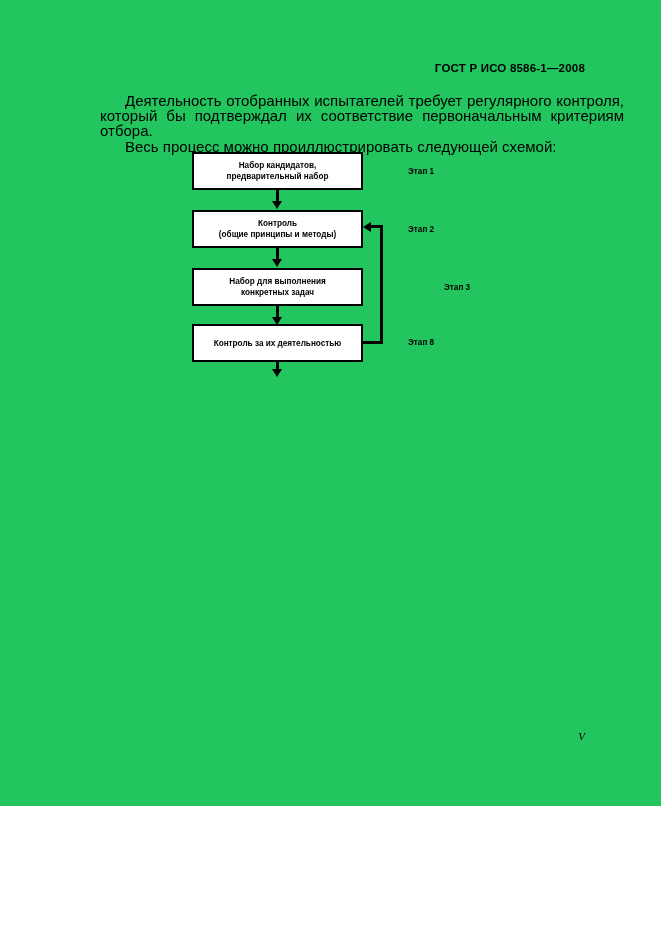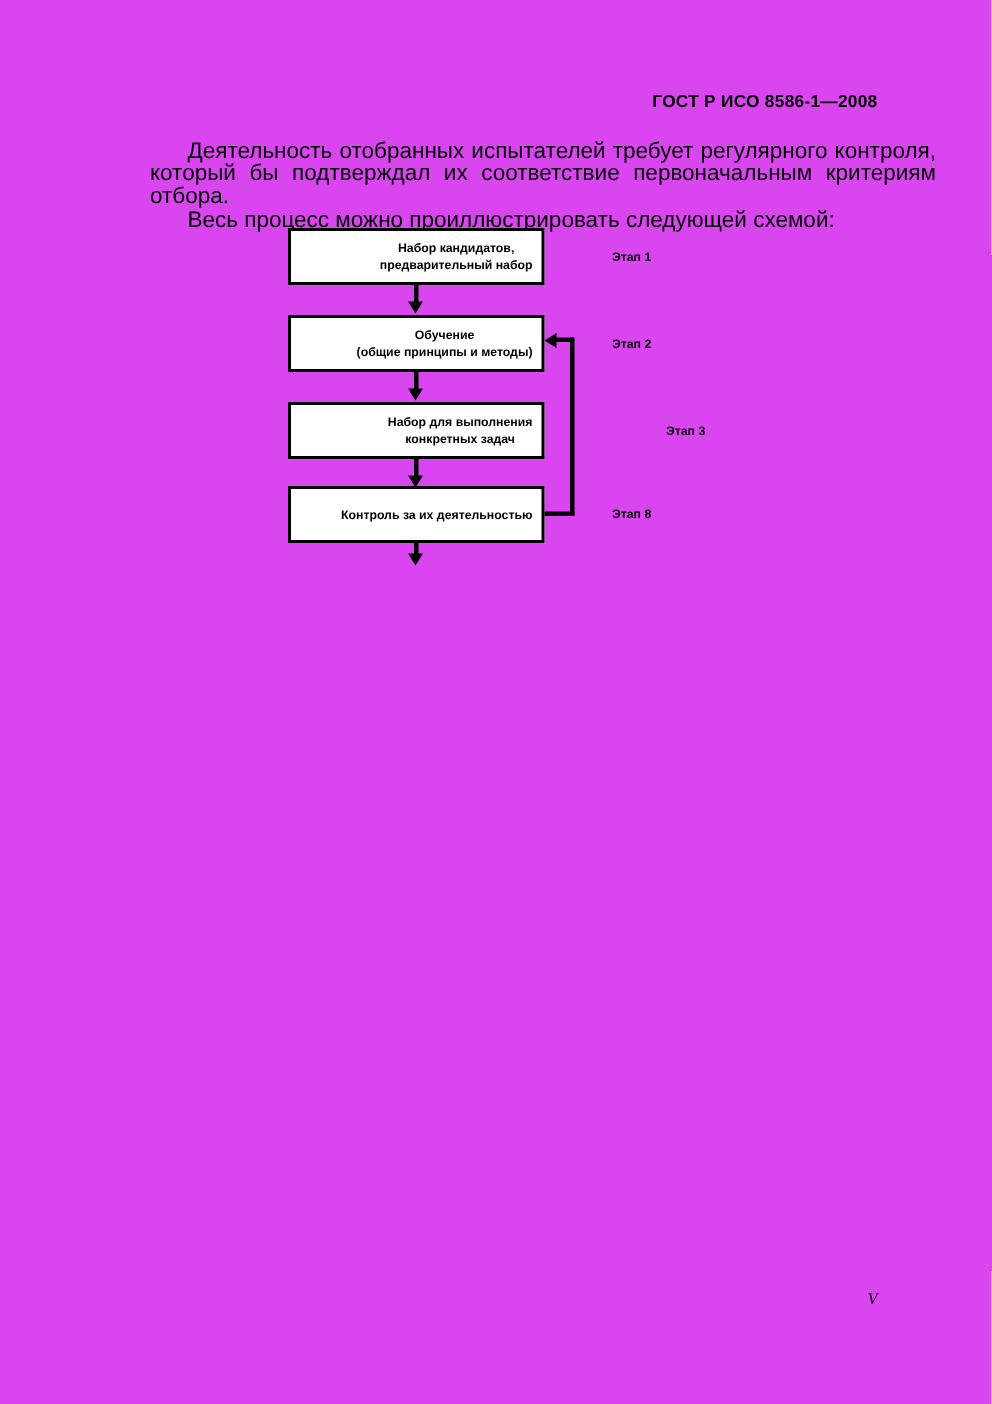--- a/index.html
+++ b/index.html
@@ -3,22 +3,22 @@
 <meta charset="utf-8">
 <style>
   html, body {
     margin: 0;
     padding: 0;
     background: #ffffff;
   }
   .page {
     position: relative;
     width: 661px;
-    height: 936px;
-    background: #d946ef;
+    height: 806px;
+    background: #22c55e;
     font-family: "Liberation Sans", sans-serif;
     color: #000000;
     overflow: hidden;
     text-decoration: underline;
   }
 
   
   .doc-header {
     position: absolute;
     top: 62px;
@@ -58,21 +58,21 @@
   }
   .fc-box {
     position: absolute;
     left: 192px;
     width: 171px;
     border: 2.5px solid #000000;
     background: #ffffff;
     box-sizing: border-box;
     display: flex;
     align-items: center;
-    justify-content: flex-end;
+    justify-content: center;
     text-align: center;
   }
   .fc-box-label {
     font-size: 8.2px;
     font-weight: bold;
     line-height: 11px;
     padding: 0 6px;
   }
   .b1 { top: 4px;   height: 38px; }
   .b2 { top: 62px;  height: 38px; }
@@ -183,21 +183,21 @@
         <span>Набор кандидатов,</span><br>
         <span>предварительный набор</span>
       </div>
     </div>
 
     <div class="connector c1"></div>
     <div class="arrowhead a1"></div>
 
     <div class="fc-box b2">
       <div class="fc-box-label">
-        <span>Обучение</span><br>
+        <span>Контроль</span><br>
         <span>(общие принципы и методы)</span>
       </div>
     </div>
 
     <div class="connector c2"></div>
     <div class="arrowhead a2"></div>
 
     <div class="fc-box b3">
       <div class="fc-box-label">
         <span>Набор для выполнения</span><br>

